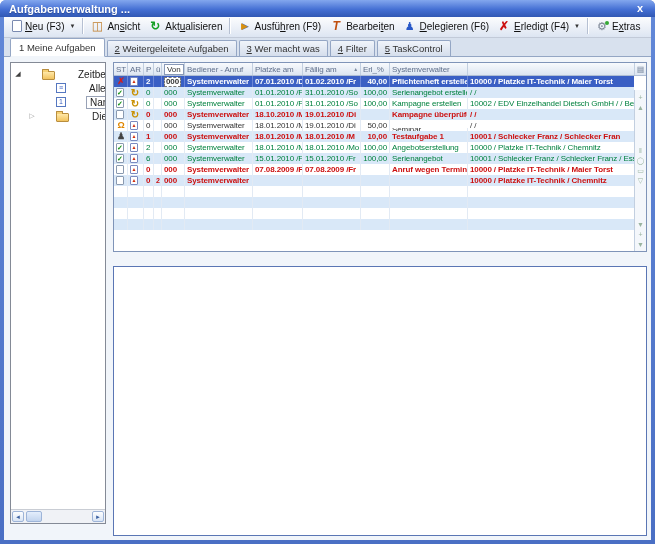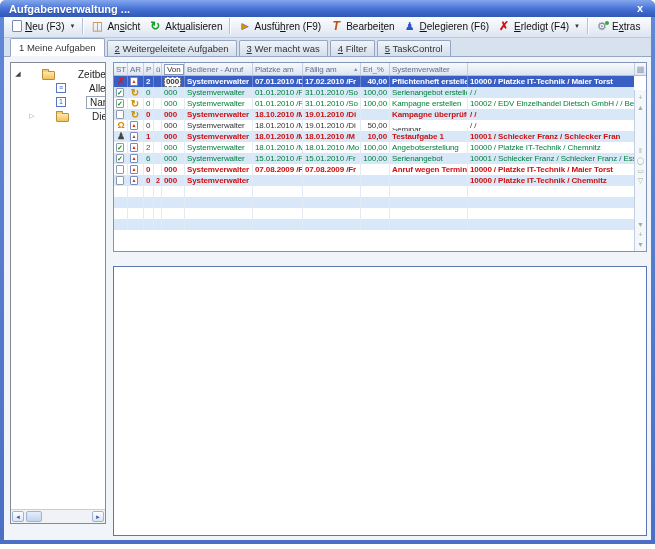--- a/index.html
+++ b/index.html
@@ -234,21 +234,21 @@
                 <span class="gcell" style="width: 16px;">
                   <span class="cic pagebox taskmark">▲</span>
                 </span>
                 <span class="gcell" style="width: 10px;">2</span>
                 <span class="gcell usmall" style="width: 8px;"></span>
                 <span class="gcell" style="width: 23px;">
                   <span class="focusbox">000</span>
                 </span>
                 <span class="gcell" style="width: 68px;">Systemverwalter</span>
                 <span class="gcell" style="width: 50px;">07.01.2010 /D</span>
-                <span class="gcell" style="width: 58px;">17.02.2010 /Fr</span>
+                <span class="gcell" style="width: 58px;">01.02.2010 /Fr</span>
                 <span class="gcell pct" style="width: 29px;">40,00</span>
                 <span class="gcell" style="width: 78px;">Pflichtenheft erstellen</span>
                 <span class="gcell last">10000 / Platzke IT-Technik  / Maier Torst</span>
               </div>
               <div class="grow green alt">
                 <span class="gcell" style="width: 14px;">
                   <span class="cic pagebox green-check">✓</span>
                 </span>
                 <span class="gcell" style="width: 16px;">
                   <span class="cic recur">↻</span>

